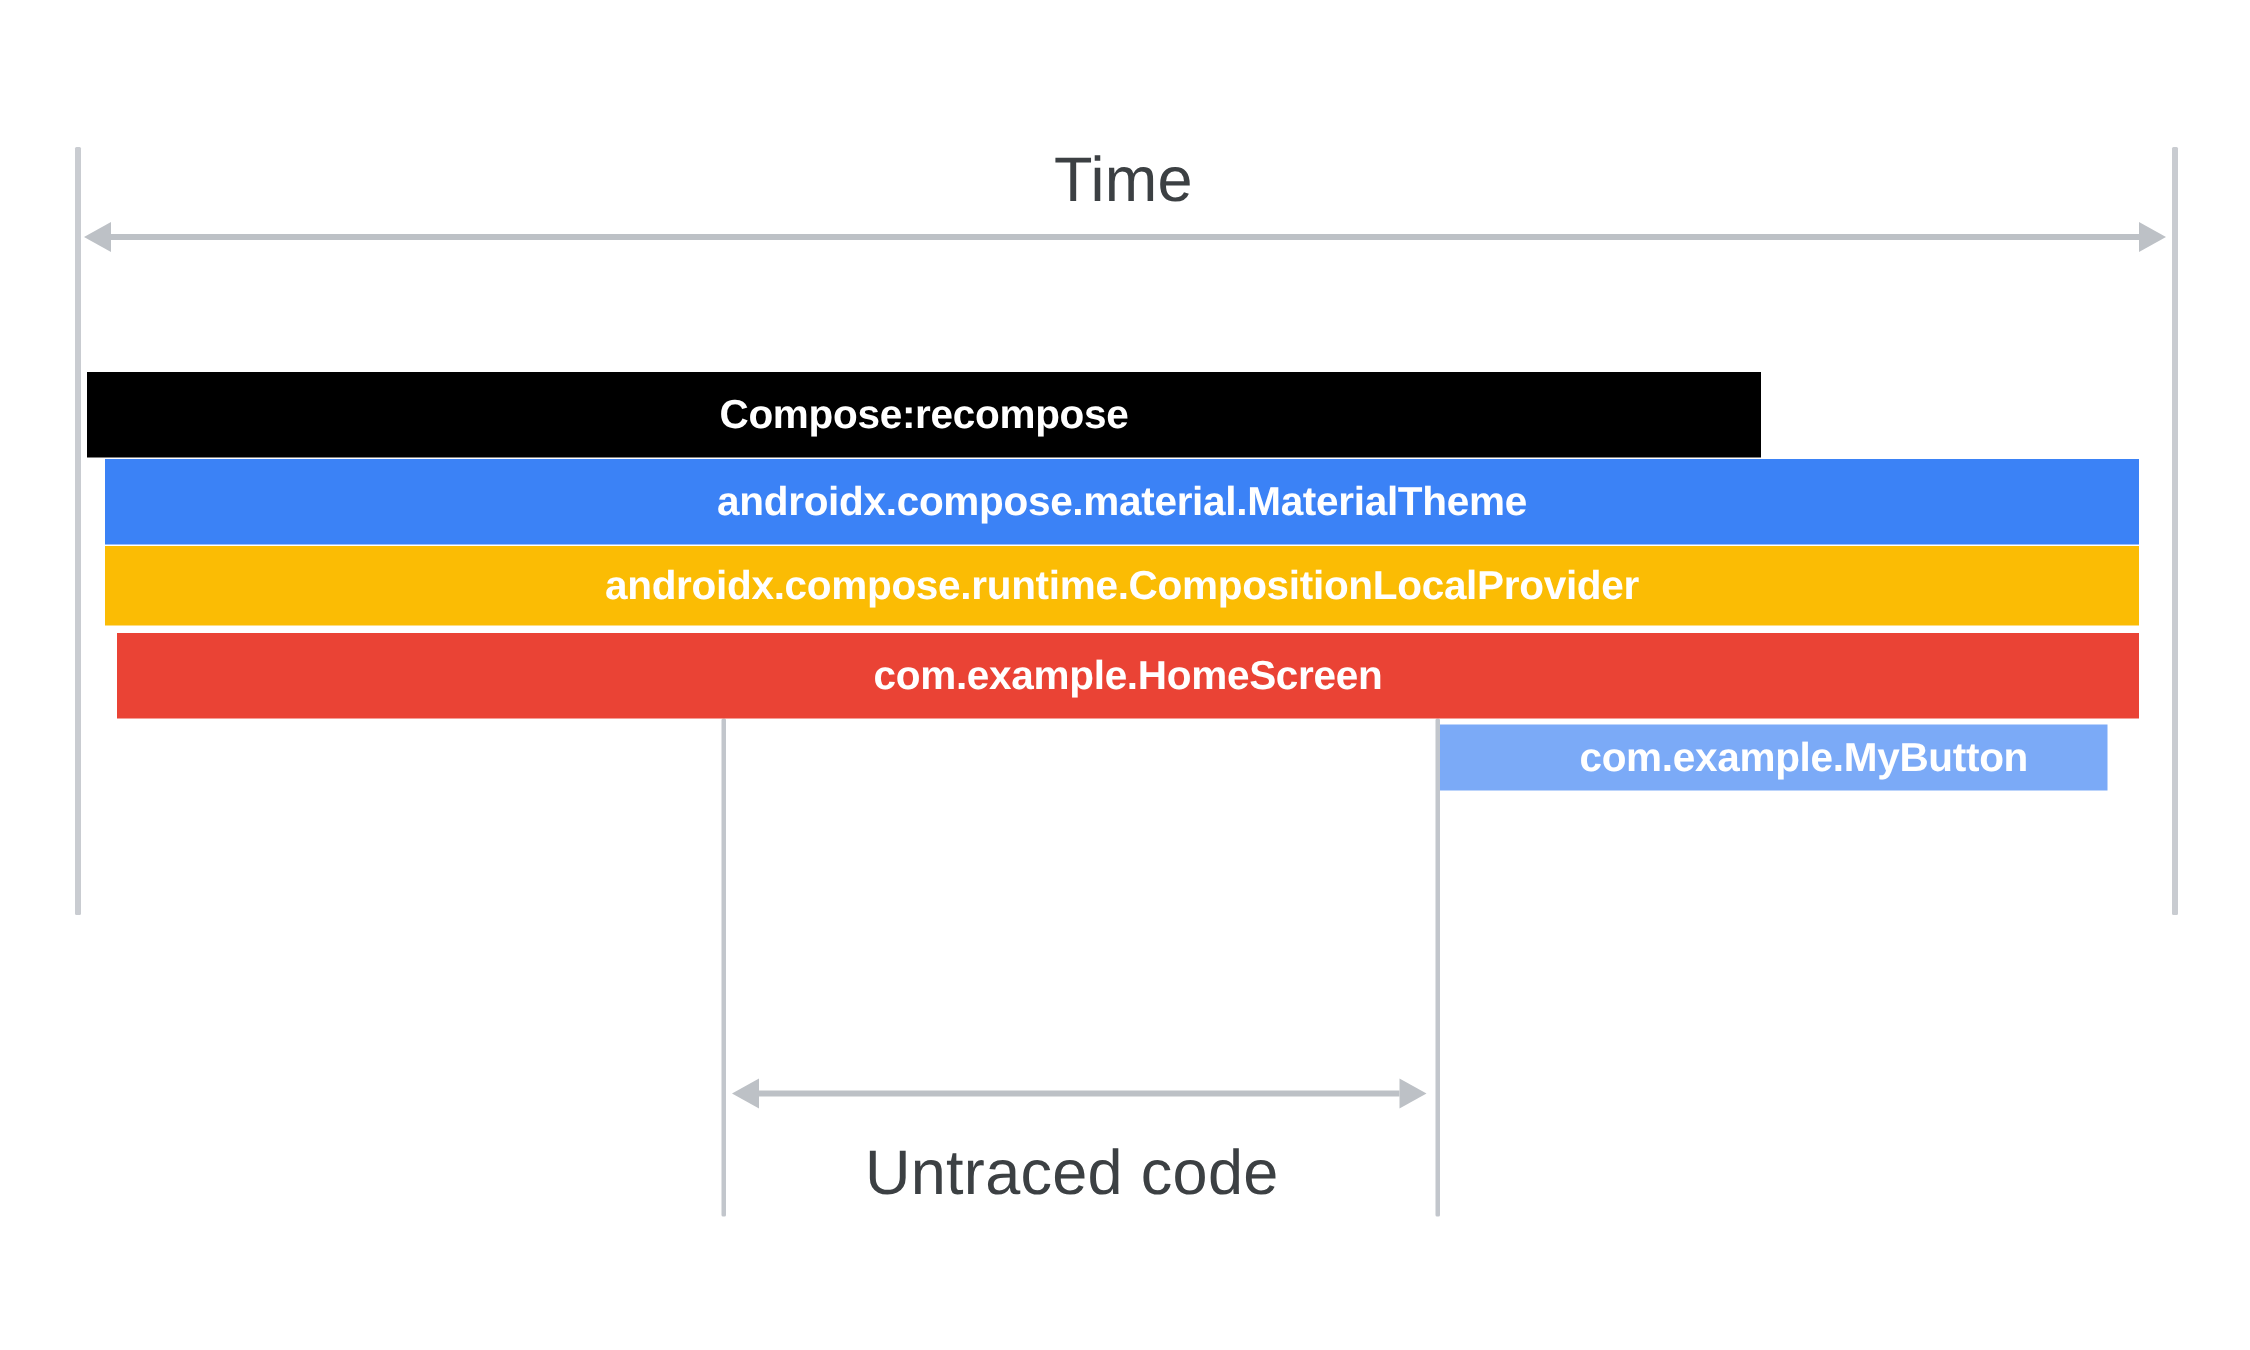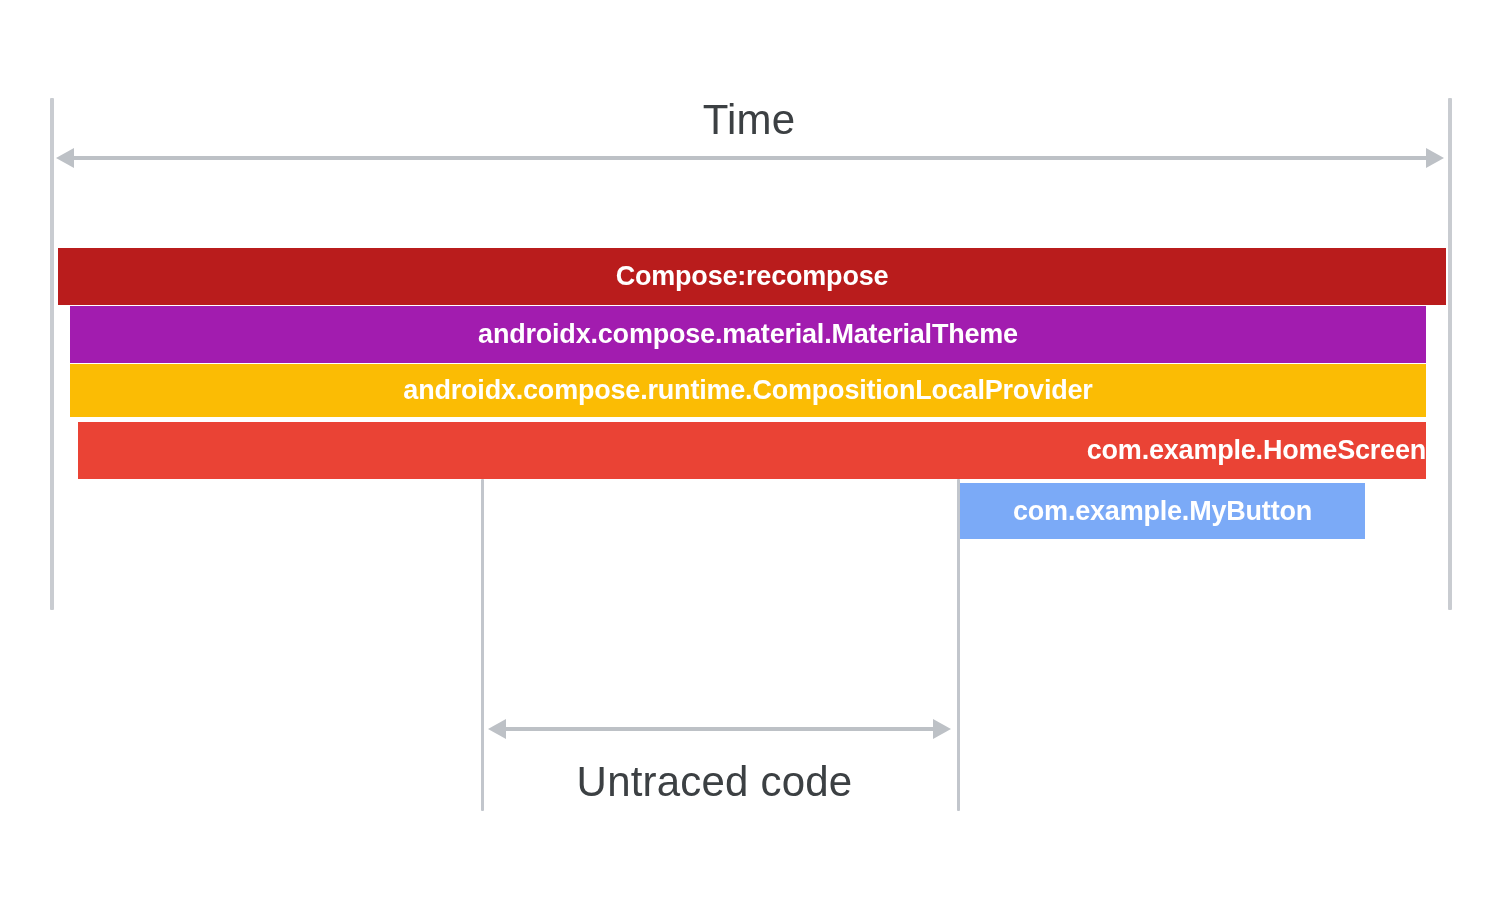--- a/index.html
+++ b/index.html
@@ -91,33 +91,33 @@
   <div class="vline thin" style="left:957px; top:479px; height:332px;"></div>
 
   <div class="axis-title" style="left:50px; top:96px; width:1398px;">Time</div>
 
   <div class="arrow-row" style="left:56px; top:148px; width:1388px;">
     <div class="arrow-head left"></div>
     <div class="arrow-shaft"></div>
     <div class="arrow-head right"></div>
   </div>
 
-  <div class="bar" style="left: 58px; top: 248px; width: 1388px; height: 57px; background: #b91c1c; color: rgb(255, 255, 255);">
+  <div class="bar" style="left: 58px; top: 248px; width: 1116px; height: 57px; background: #000000; color: rgb(255, 255, 255);">
     <span class="bar-label">Compose:recompose</span>
   </div>
-  <div class="bar" style="left: 70px; top: 306px; width: 1356px; height: 57px; background: #a21caf; color: rgb(255, 255, 255);">
+  <div class="bar" style="left: 70px; top: 306px; width: 1356px; height: 57px; background: #3b82f6; color: rgb(255, 255, 255);">
     <span class="bar-label">androidx.compose.material.MaterialTheme</span>
   </div>
   <div class="bar" style="left: 70px; top: 364px; width: 1356px; height: 53px; background: rgb(251, 188, 4); color: rgb(255, 255, 255);">
     <span class="bar-label">androidx.compose.runtime.CompositionLocalProvider</span>
   </div>
-  <div class="bar" style="left: 78px; top: 422px; width: 1348px; height: 57px; background: rgb(234, 67, 53); color: rgb(255, 255, 255); justify-content: flex-end;">
+  <div class="bar" style="left: 78px; top: 422px; width: 1348px; height: 57px; background: rgb(234, 67, 53); color: rgb(255, 255, 255);">
     <span class="bar-label">com.example.HomeScreen</span>
   </div>
-  <div class="bar" style="left: 960px; top: 483px; width: 405px; height: 56px; background: rgb(123, 170, 247); color: rgb(255, 255, 255);">
+  <div class="bar" style="left: 960px; top: 483px; width: 405px; height: 44px; background: rgb(123, 170, 247); color: rgb(255, 255, 255); padding-left: 40px;">
     <span class="bar-label">com.example.MyButton</span>
   </div>
 
   <div class="arrow-row" style="left:488px; top:719px; width:463px;">
     <div class="arrow-head left"></div>
     <div class="arrow-shaft"></div>
     <div class="arrow-head right"></div>
   </div>
 
   <div class="axis-title" style="left:476px; top:758px; width:477px;">Untraced code</div>

